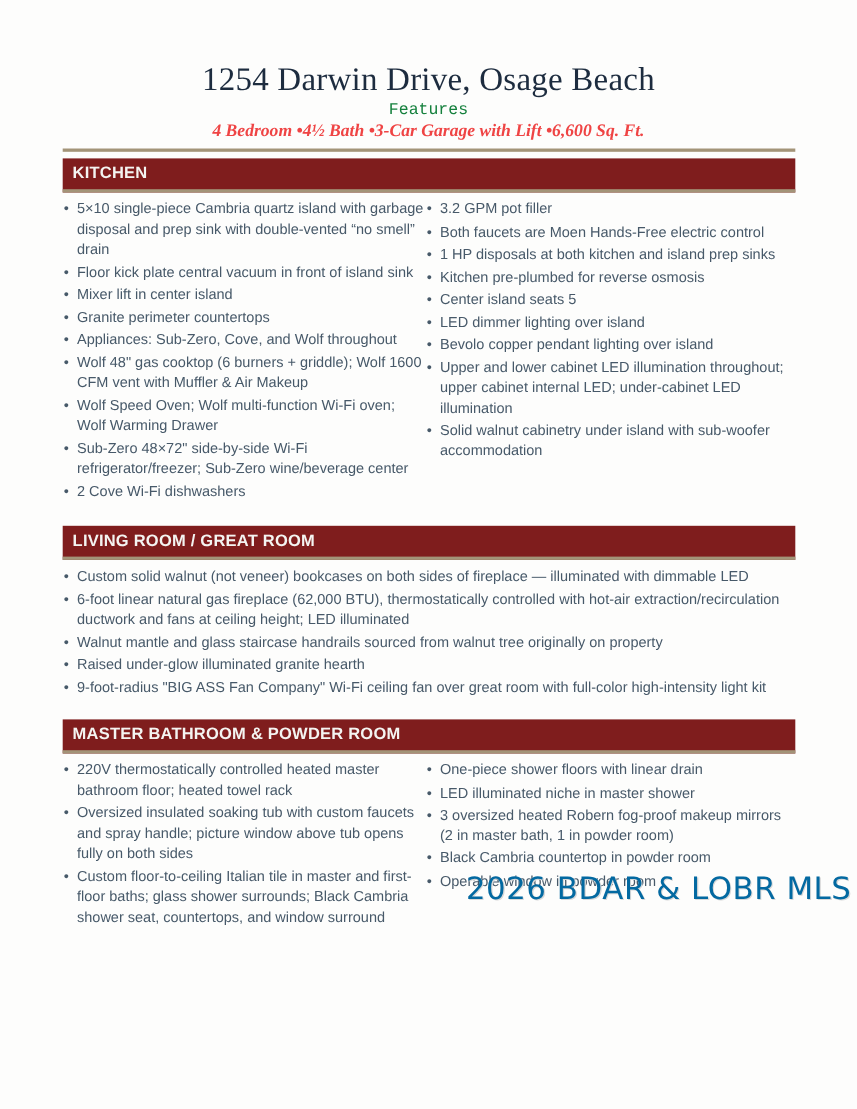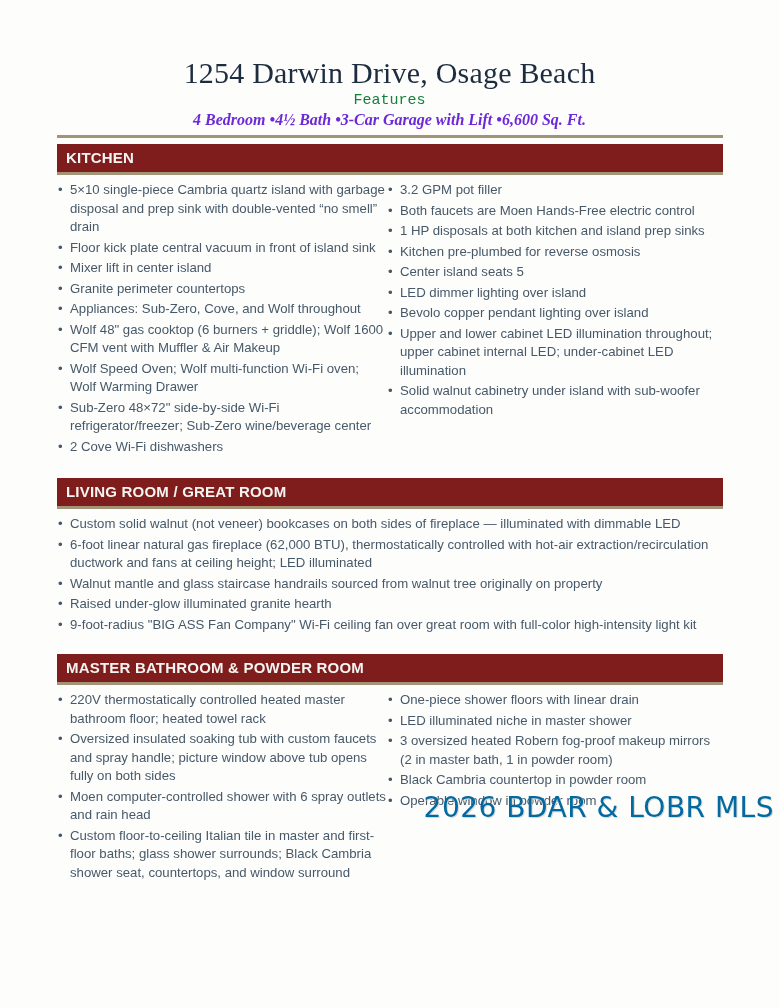--- a/index.html
+++ b/index.html
@@ -21,21 +21,21 @@
   }
   .subtitle {
     font-family: Liberation Mono, monospace;
     font-size: 15px; line-height: 17px;
     color: #15803d; margin-top: 2px;
   }
   .summary {
     font-family: "Liberation Serif", serif;
     font-style: italic; font-weight: bold;
     font-size: 16px; line-height: 18px;
-    color: #6d28d9; margin-top: 2px;
+    color: #ef4444; margin-top: 2px;
   }
   .rule {
     margin: 6px 56px 0 57px;
     height: 3px; background: #a39478;
   }
 
   
   .section { margin: 0 56px 0 57px; }
   .section.first { margin-top: 6px; }
   .section.after { margin-top: 20px; }
@@ -141,21 +141,20 @@
   </div>
 
   <div class="section after">
     <div class="section-bar">MASTER BATHROOM &amp; POWDER ROOM</div>
     <div class="section-content">
       <div class="cols">
         <div class="col-a">
           <ul class="features">
             <li>220V thermostatically controlled heated master bathroom floor; heated towel rack</li>
             <li>Oversized insulated soaking tub with custom faucets and spray handle; picture window above tub opens fully on both sides</li>
-            <li>Moen computer-controlled shower with 6 spray outlets and rain head</li>
             <li>Custom floor-to-ceiling Italian tile in master and first-floor baths; glass shower surrounds; Black Cambria shower seat, countertops, and window surround</li>
           </ul>
         </div>
         <div class="col-b">
           <ul class="features">
             <li>One-piece shower floors with linear drain</li>
             <li>LED illuminated niche in master shower</li>
             <li>3 oversized heated Robern fog-proof makeup mirrors (2 in master bath, 1 in powder room)</li>
             <li>Black Cambria countertop in powder room</li>
             <li>Operable window in powder room</li>

